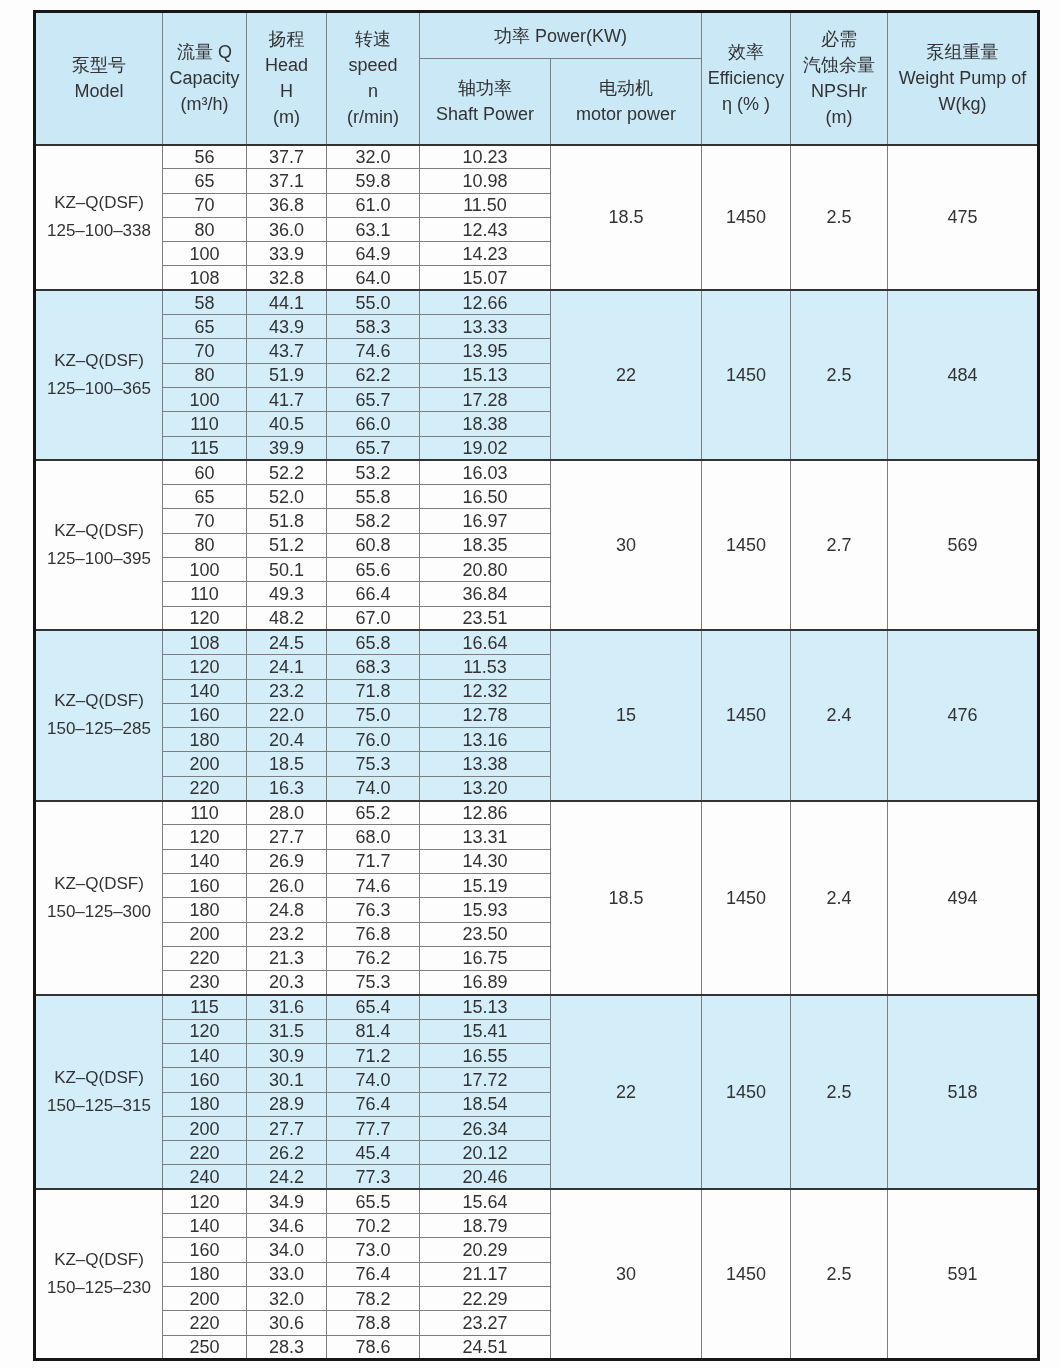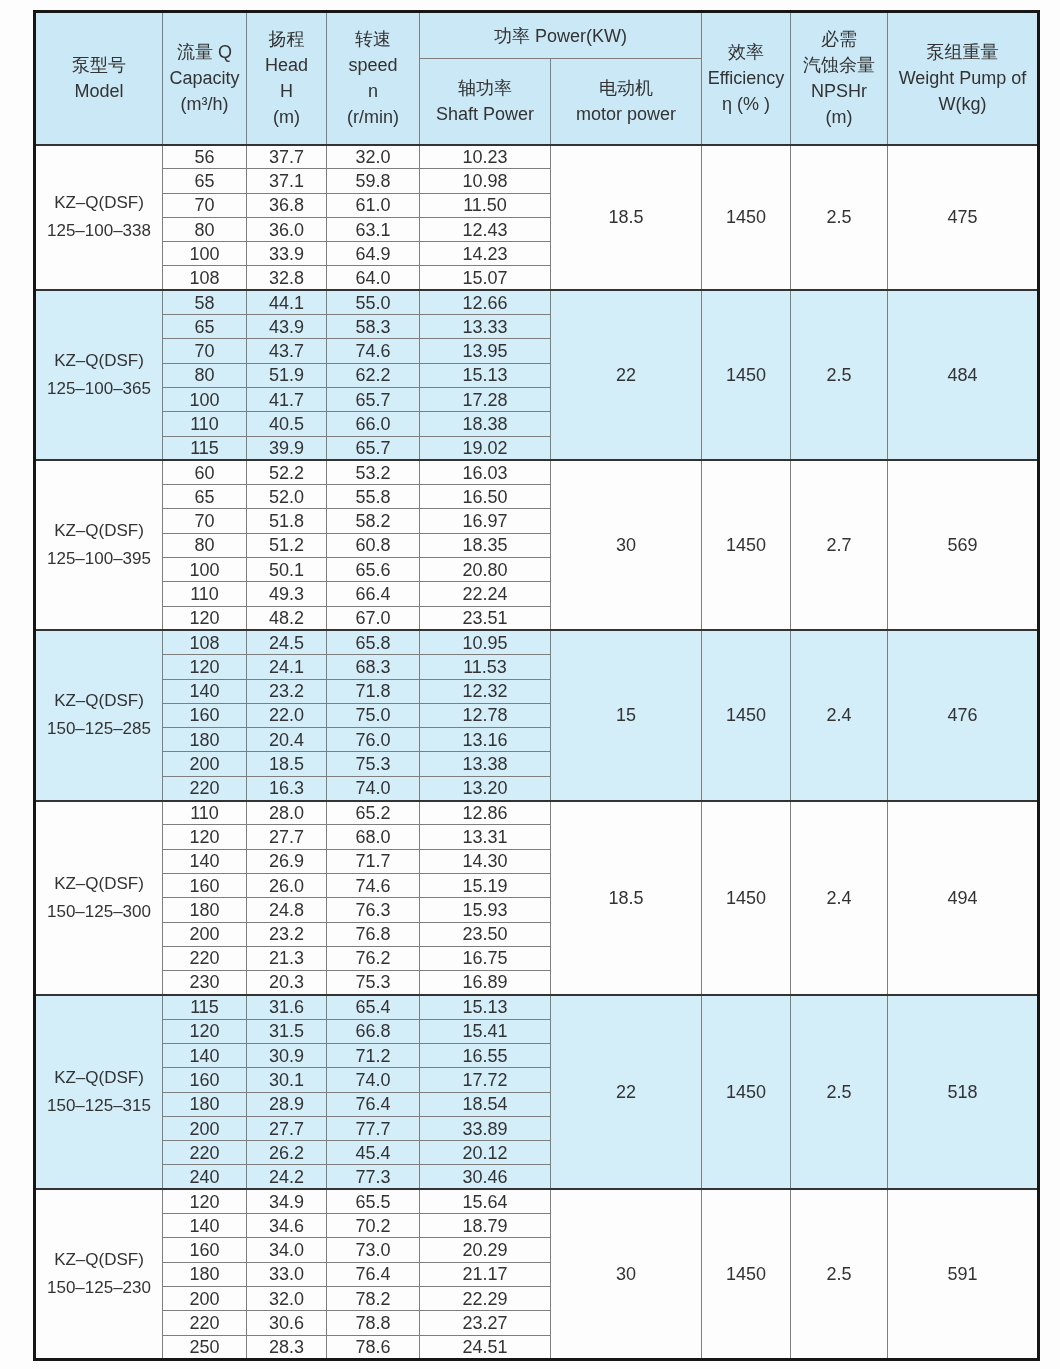--- a/index.html
+++ b/index.html
@@ -243,37 +243,37 @@
         <tr>
           <td>100</td>
           <td>50.1</td>
           <td>65.6</td>
           <td>20.80</td>
         </tr>
         <tr>
           <td>110</td>
           <td>49.3</td>
           <td>66.4</td>
-          <td>22.24</td>
+          <td>36.84</td>
         </tr>
         <tr>
           <td>120</td>
           <td>48.2</td>
           <td>67.0</td>
           <td>23.51</td>
         </tr>
         <tr class="shaded block-start">
           <td class="model-cell" rowspan="7">
             <div class="model-line">KZ–Q(DSF)</div>
             <div class="model-line">150–125–285</div>
           </td>
           <td>108</td>
           <td>24.5</td>
           <td>65.8</td>
-          <td>10.95</td>
+          <td>16.64</td>
           <td class="merged-cell" rowspan="7">15</td>
           <td class="merged-cell" rowspan="7">1450</td>
           <td class="merged-cell" rowspan="7">2.4</td>
           <td class="merged-cell" rowspan="7">476</td>
         </tr>
         <tr class="shaded">
           <td>120</td>
           <td>24.1</td>
           <td>68.3</td>
           <td>11.53</td>
@@ -374,21 +374,21 @@
           <td>65.4</td>
           <td>15.13</td>
           <td class="merged-cell" rowspan="8">22</td>
           <td class="merged-cell" rowspan="8">1450</td>
           <td class="merged-cell" rowspan="8">2.5</td>
           <td class="merged-cell" rowspan="8">518</td>
         </tr>
         <tr class="shaded">
           <td>120</td>
           <td>31.5</td>
-          <td>66.8</td>
+          <td>81.4</td>
           <td>15.41</td>
         </tr>
         <tr class="shaded">
           <td>140</td>
           <td>30.9</td>
           <td>71.2</td>
           <td>16.55</td>
         </tr>
         <tr class="shaded">
           <td>160</td>
@@ -399,33 +399,33 @@
         <tr class="shaded">
           <td>180</td>
           <td>28.9</td>
           <td>76.4</td>
           <td>18.54</td>
         </tr>
         <tr class="shaded">
           <td>200</td>
           <td>27.7</td>
           <td>77.7</td>
-          <td>33.89</td>
+          <td>26.34</td>
         </tr>
         <tr class="shaded">
           <td>220</td>
           <td>26.2</td>
           <td>45.4</td>
           <td>20.12</td>
         </tr>
         <tr class="shaded">
           <td>240</td>
           <td>24.2</td>
           <td>77.3</td>
-          <td>30.46</td>
+          <td>20.46</td>
         </tr>
         <tr class="block-start">
           <td class="model-cell" rowspan="7">
             <div class="model-line">KZ–Q(DSF)</div>
             <div class="model-line">150–125–230</div>
           </td>
           <td>120</td>
           <td>34.9</td>
           <td>65.5</td>
           <td>15.64</td>

